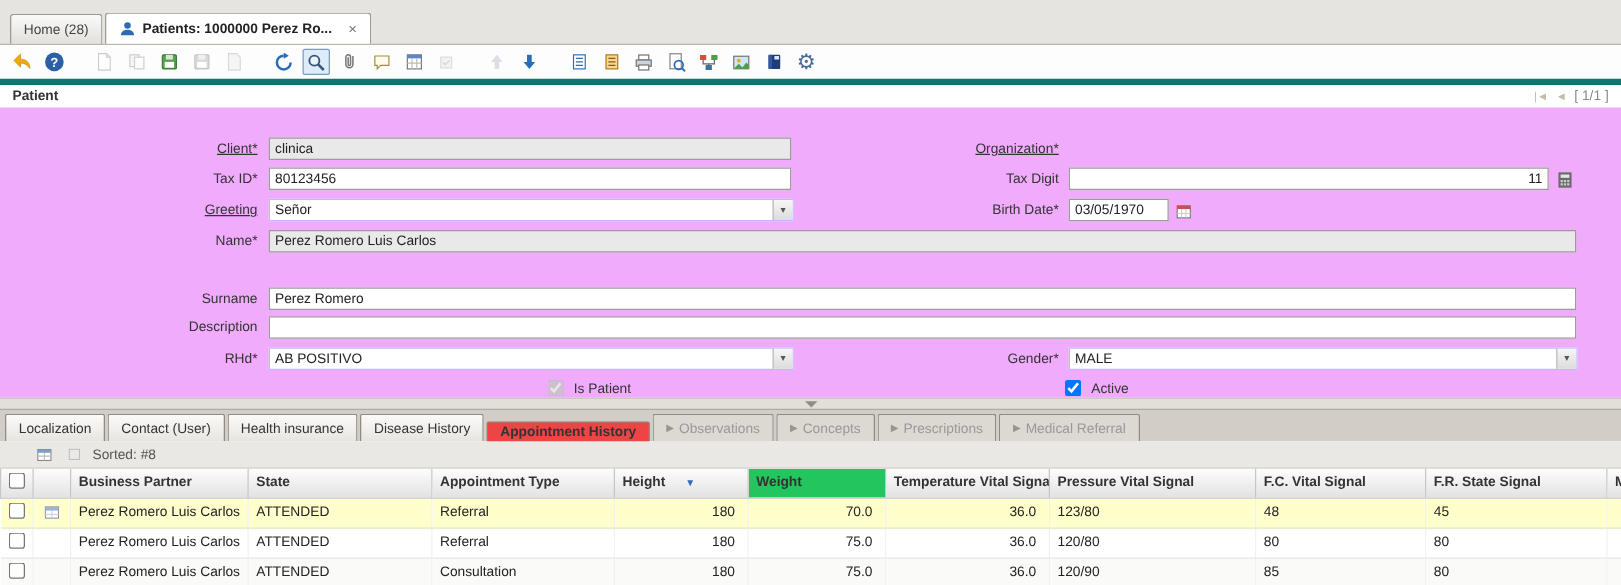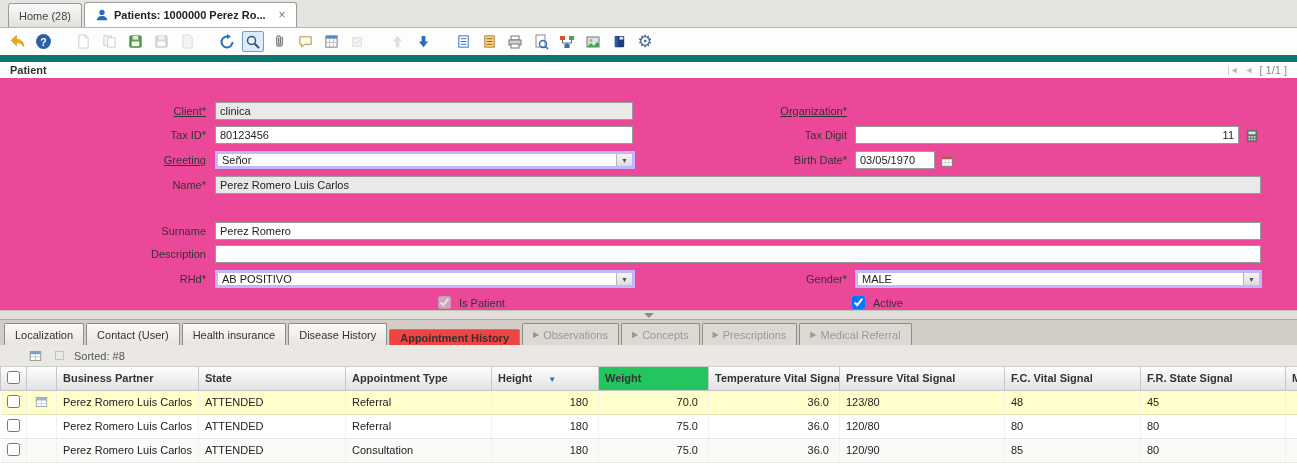--- a/index.html
+++ b/index.html
@@ -1,59 +1,59 @@
 <!DOCTYPE html>
 <html><head>
 <meta charset="utf-8">
 <style>
   * { box-sizing: border-box; margin: 0; padding: 0; }
   html,body { width:1297px; height:468px; overflow:hidden; background:#fff;
     font-family:"Liberation Sans", sans-serif; font-size:11px; color:#333; }
   .app { width:1297px; height:468px; overflow:hidden; background:#fff; }
 
   
-  .tabbar { height:28px; background:#e6e4e0; border-bottom:1px solid #b7b4ae;
+  .tabbar { height:36px; background:#e6e4e0; border-bottom:1px solid #b7b4ae;
     display:flex; align-items:flex-end; padding:3px 0 0 8px; gap:2px; }
   .wtab { display:flex; align-items:center; gap:5px; height:24px; padding:0 10px;
     background:linear-gradient(#fafafa,#e2e0dc); border:1px solid #9d9a94; border-bottom:none;
     border-radius:3px 3px 0 0; cursor:default; color:#444; }
   .wtab.active { background:#fff; height:25px; font-weight:bold; color:#222; }
   .wtab-close { margin-left:8px; color:#777; font-weight:normal; font-size:12px; cursor:pointer; }
   .tab-ico svg { display:block; }
 
   
   .toolbar { height:27px; background:#fdfdfd; display:flex; align-items:center; padding:2px 6px; gap:4px; }
   .tb-icon { width:22px; height:21px; display:flex; align-items:center; justify-content:center; cursor:pointer; border:1px solid transparent; }
   .tb-icon svg { display:block; }
   .tb-icon.pressed { border:1px solid #7a9cc4; background:#ddebfa; border-radius:2px; }
   .tb-icon.disabled { opacity:.5; cursor:default; }
   .tb-gap { width:10px; }
   .gear-glyph { font-size:17px; color:#4a6b9a; line-height:1; }
 
   
   .record-header { height:23px; display:flex; align-items:center; justify-content:space-between;
-    padding:0 10px; border-top:7px solid #0f766e; background:#fff; }
+    padding:0 10px; border-top:5px solid #0f766e; background:#fff; }
   .rh-title { font-weight:bold; color:#333; }
   .rh-nav { display:flex; align-items:center; gap:6px; color:#b9b3a6; }
   .nav-ico { font-size:9px; color:#c3bcab; }
   .pager { color:#8a8a8a; }
 
   
-  .form { position:relative; height:232px; background:#ec4899; }
+  .form { position:relative; height:232px; background:#f0abfc; }
   .frow { position:absolute; left:0; right:0; height:22px; }
   .flabel { position:absolute; left:0; top:3px; width:206px; text-align:right; color:#333; }
   .flabel-r { position:absolute; left:640px; top:3px; width:207px; text-align:right; color:#333; }
   .link { text-decoration:underline; cursor:pointer; }
   .fin { position:absolute; top:0; height:18px; border:1px solid #9b9b9b; padding:1px 4px;
     font-family:"Liberation Sans", sans-serif; font-size:11px; color:#222; background:#fff; }
   .fin.ro { background:#e9e9e9; }
   .w-short { left:215px; width:418px; }
   .w-long  { left:215px; width:1046px; }
   .r-full  { left:855px; width:406px; }
-  .combo { position:absolute; top:0; height:18px; border:3px solid #c4b5fd; background:#fff;
+  .combo { position:absolute; top:0; height:18px; border:1px solid #c4b5fd; background:#fff;
     display:flex; align-items:center; cursor:pointer; }
   .combo-text { flex:1; padding:0 4px; color:#222; }
   .combo-btn { width:16px; height:100%; background:linear-gradient(#f6f6f6,#dcdcdc);
     border-left:1px solid #b5b5b5; display:flex; align-items:center; justify-content:center;
     font-size:7px; color:#555; }
   .fbtn { position:absolute; top:1px; width:17px; height:17px; display:flex; align-items:center;
     justify-content:center; cursor:pointer; }
   .chk { position:absolute; top:2px; display:flex; align-items:center; gap:8px; color:#333; }
 
   

